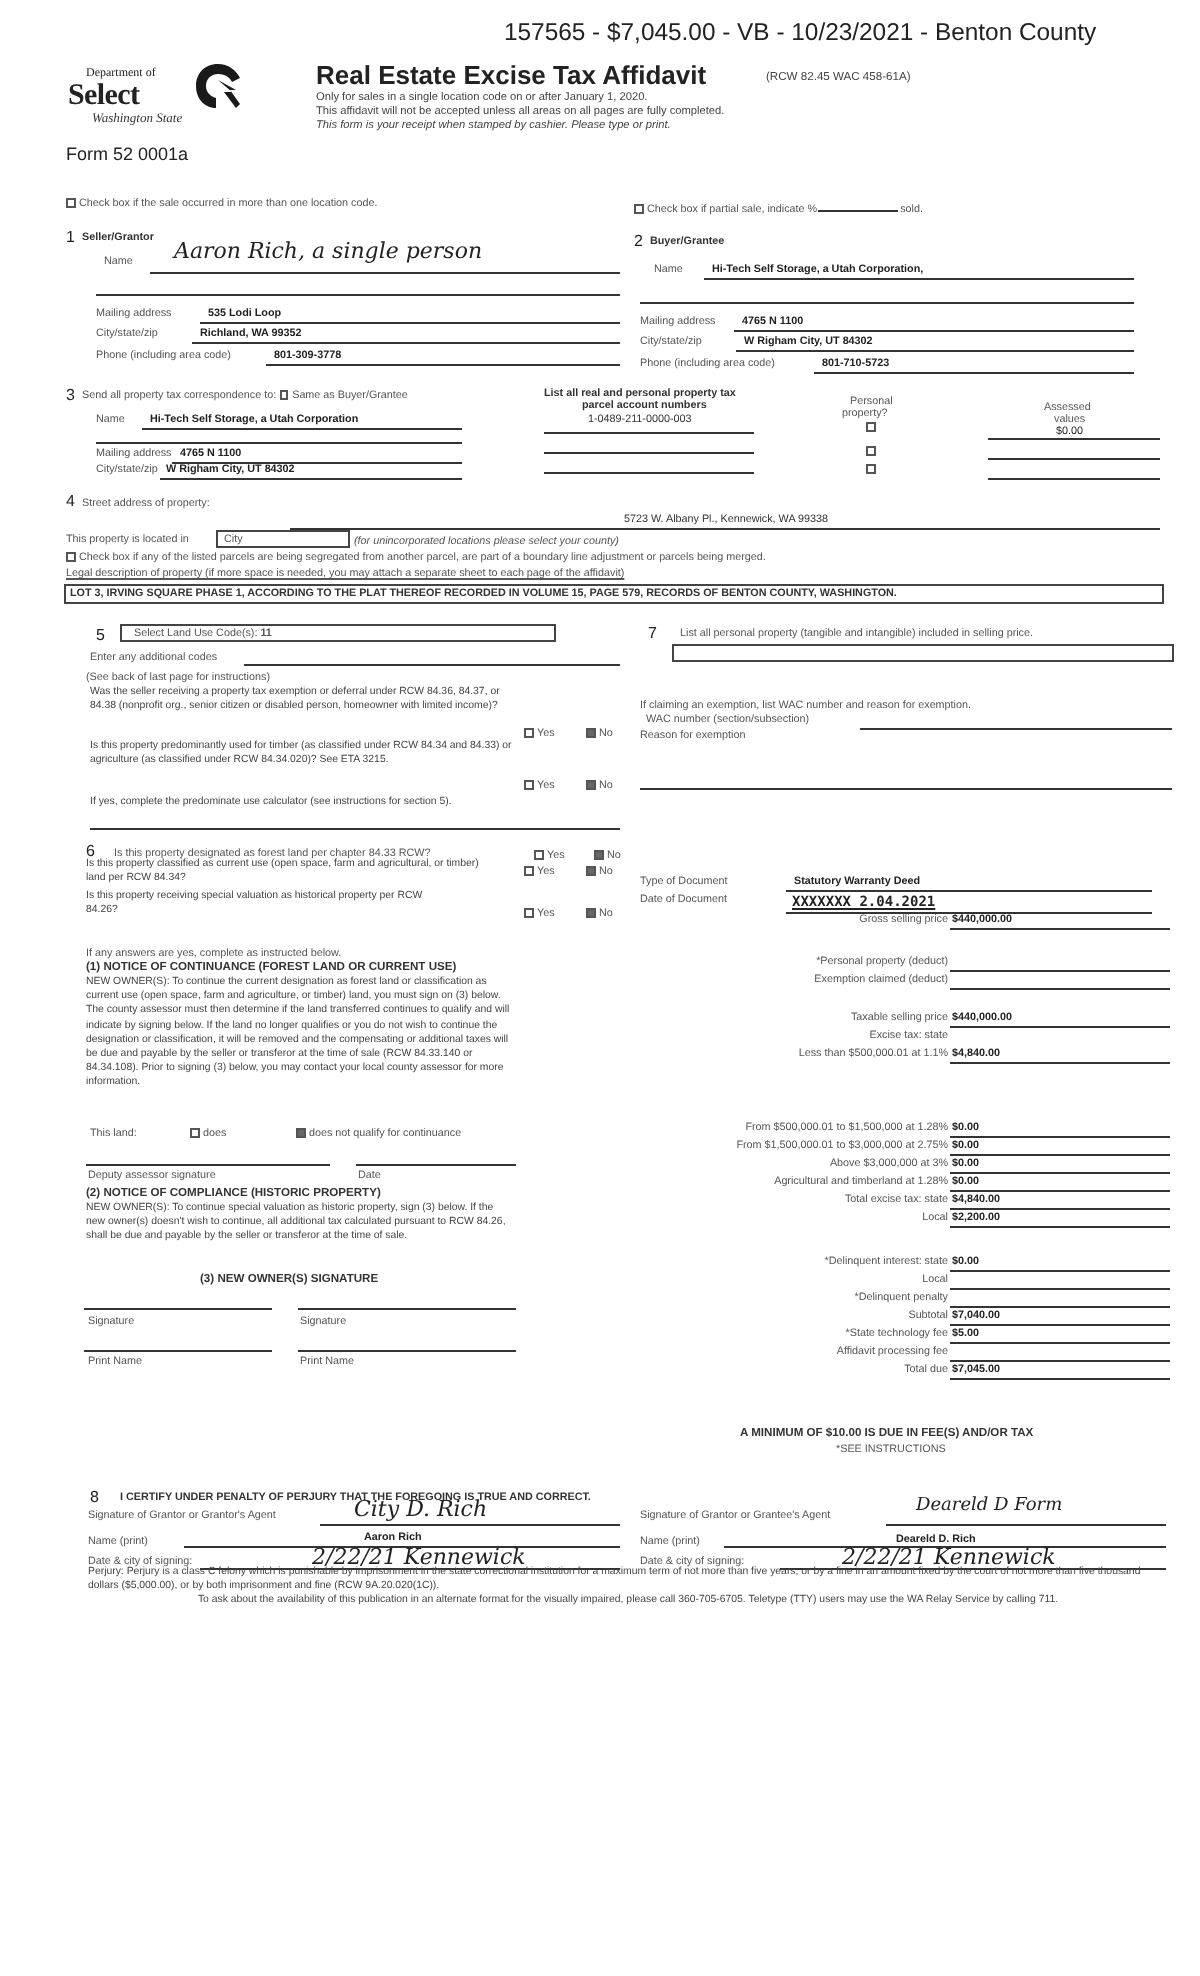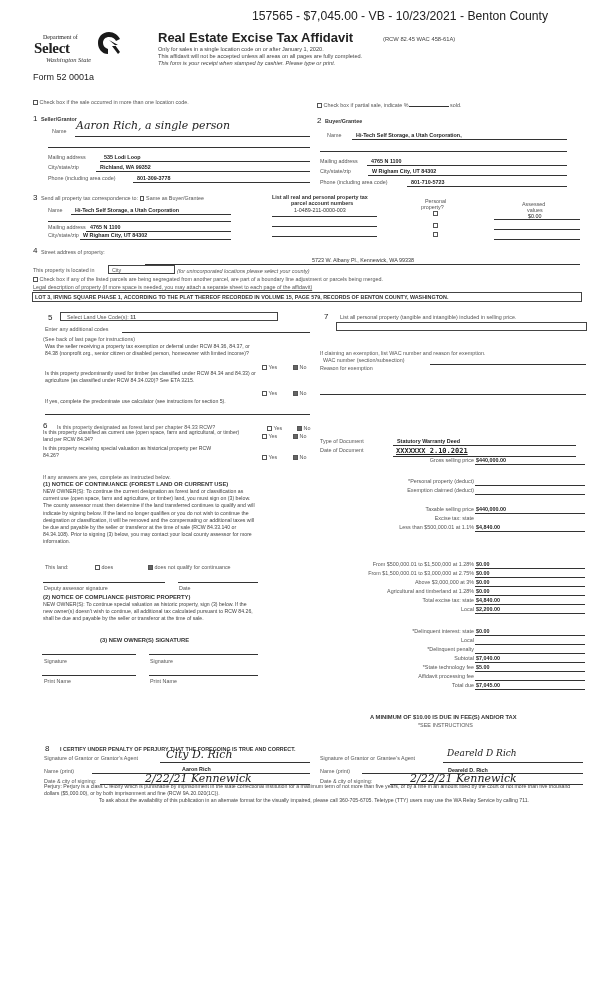--- a/index.html
+++ b/index.html
@@ -11,21 +11,21 @@
   .logo-wa { left: 46px; top: 56px; font-size: 6.5px; font-family: "Liberation Serif", serif; font-style: italic; color: #333; }
   .logo-mark { left: 96px; top: 30px; width: 26px; height: 26px; }
   .form-no { left: 33px; top: 72px; font-size: 9px; color: #222; }
   .title { left: 158px; top: 30px; font-size: 13px; font-weight: bold; color: #222; }
   .rcw { left: 383px; top: 36px; font-size: 5.8px; color: #444; }
   .sub { left: 158px; font-size: 5.6px; color: #444; }
   .lbl { font-size: 5.4px; color: #555; white-space: nowrap; }
   .val { font-size: 5.4px; color: #222; font-weight: bold; white-space: nowrap; }
   .line { position: absolute; height: 0; border-top: 0.8px solid #333; }
   .num { font-size: 8px; color: #222; }
-  .hw { font-family: "DejaVu Serif", serif; font-style: italic; color: #222; white-space: nowrap; }
+  .hw { font-family: "DejaVu Serif", serif; font-style: italic; color: #222; white-space: nowrap; margin-left: 11px; }
   .cb { display: inline-block; width: 4.5px; height: 4.5px; border: 0.6px solid #555; vertical-align: middle; margin-right: 2px; }
   .cb.on { background: #666; }
   .box { position: absolute; border: 0.8px solid #444; }
   .bold { font-weight: bold; color: #333; }
   .para { font-size: 5.2px; color: #444; line-height: 7.2px; }
   .right { text-align: right; }
 </style>
 </head>
 <body>
 
@@ -191,21 +191,21 @@
 <div class="abs lbl" style="left:150px; top:658px;">Signature</div>
 <div class="line" style="left:42px; top:675px; width:94px;"></div>
 <div class="line" style="left:149px; top:675px; width:109px;"></div>
 <div class="abs lbl" style="left:44px; top:678px;">Print Name</div>
 <div class="abs lbl" style="left:150px; top:678px;">Print Name</div>
 
 <div class="abs lbl" style="left:320px; top:438px;">Type of Document</div>
 <div class="abs val" style="left:397px; top:438px;">Statutory Warranty Deed</div>
 <div class="line" style="left:393px; top:445px; width:183px;"></div>
 <div class="abs lbl" style="left:320px; top:447px;">Date of Document</div>
-<div class="abs val" style="left:396px; top:447px; font-family:'DejaVu Sans Mono', monospace; font-size:7px; text-decoration:underline;">XXXXXXX 2.10.2021</div>
+<div class="abs val" style="left:396px; top:447px; font-family:'DejaVu Sans Mono', monospace; font-size:7px; text-decoration:underline;">XXXXXXX 2.04.2021</div>
 <div class="line" style="left:393px; top:456px; width:183px;"></div>
 
 <div id="tax-rows">
     <div class="abs lbl right" style="right: 126px; top: 457px;">Gross selling price</div>
     <div class="abs val" style="left: 476px; top: 457px;">$440,000.00</div>
     <div class="line" style="left: 475px; top: 464px; width: 110px;"></div>
     <div class="abs lbl right" style="right: 126px; top: 478px;">*Personal property (deduct)</div>
     <div class="abs val" style="left: 476px; top: 478px;"></div>
     <div class="line" style="left: 475px; top: 485px; width: 110px;"></div>
     <div class="abs lbl right" style="right: 126px; top: 487px;">Exemption claimed (deduct)</div>
@@ -268,21 +268,21 @@
 <div class="abs hw" style="left:166px; top:748px; font-size:11px;">City D. Rich</div>
 <div class="line" style="left:160px; top:762px; width:150px;"></div>
 <div class="abs lbl" style="left:44px; top:768px;">Name (print)</div>
 <div class="abs val" style="left:182px; top:766px;">Aaron Rich</div>
 <div class="line" style="left:92px; top:773px; width:218px;"></div>
 <div class="abs lbl" style="left:44px; top:778px;">Date &amp; city of signing:</div>
 <div class="abs hw" style="left:145px; top:772px; font-size:11px;">2/22/21 Kennewick</div>
 <div class="line" style="left:100px; top:784px; width:210px;"></div>
 
 <div class="abs lbl" style="left:320px; top:755px;">Signature of Grantor or Grantee's Agent</div>
-<div class="abs hw" style="left:447px; top:748px; font-size:9px;">Deareld D Rich</div>
+<div class="abs hw" style="left:447px; top:748px; font-size:9px;">Deareld D Form</div>
 <div class="line" style="left:443px; top:762px; width:140px;"></div>
 <div class="abs lbl" style="left:320px; top:768px;">Name (print)</div>
 <div class="abs val" style="left:448px; top:767px;">Deareld D. Rich</div>
 <div class="line" style="left:362px; top:773px; width:221px;"></div>
 <div class="abs lbl" style="left:320px; top:778px;">Date &amp; city of signing:</div>
 <div class="abs hw" style="left:410px; top:772px; font-size:11px;">2/22/21 Kennewick</div>
 <div class="line" style="left:390px; top:784px; width:193px;"></div>
 
 <div class="abs para" style="left:44px; top:783px; width:540px; line-height:6.6px;">Perjury: Perjury is a class C felony which is punishable by imprisonment in the state correctional institution for a maximum term of not more than five years, or by a fine in an amount fixed by the court of not more than five thousand dollars ($5,000.00), or by both imprisonment and fine (RCW 9A.20.020(1C)).</div>
 <div class="abs para" style="left:44px; top:797px; width:540px; line-height:6.6px; text-align:center;">To ask about the availability of this publication in an alternate format for the visually impaired, please call 360-705-6705. Teletype (TTY) users may use the WA Relay Service by calling 711.</div>

